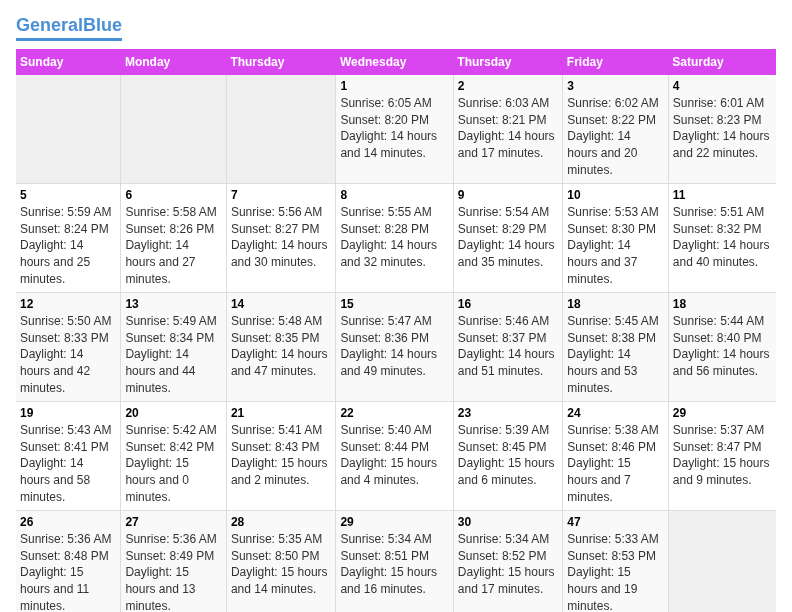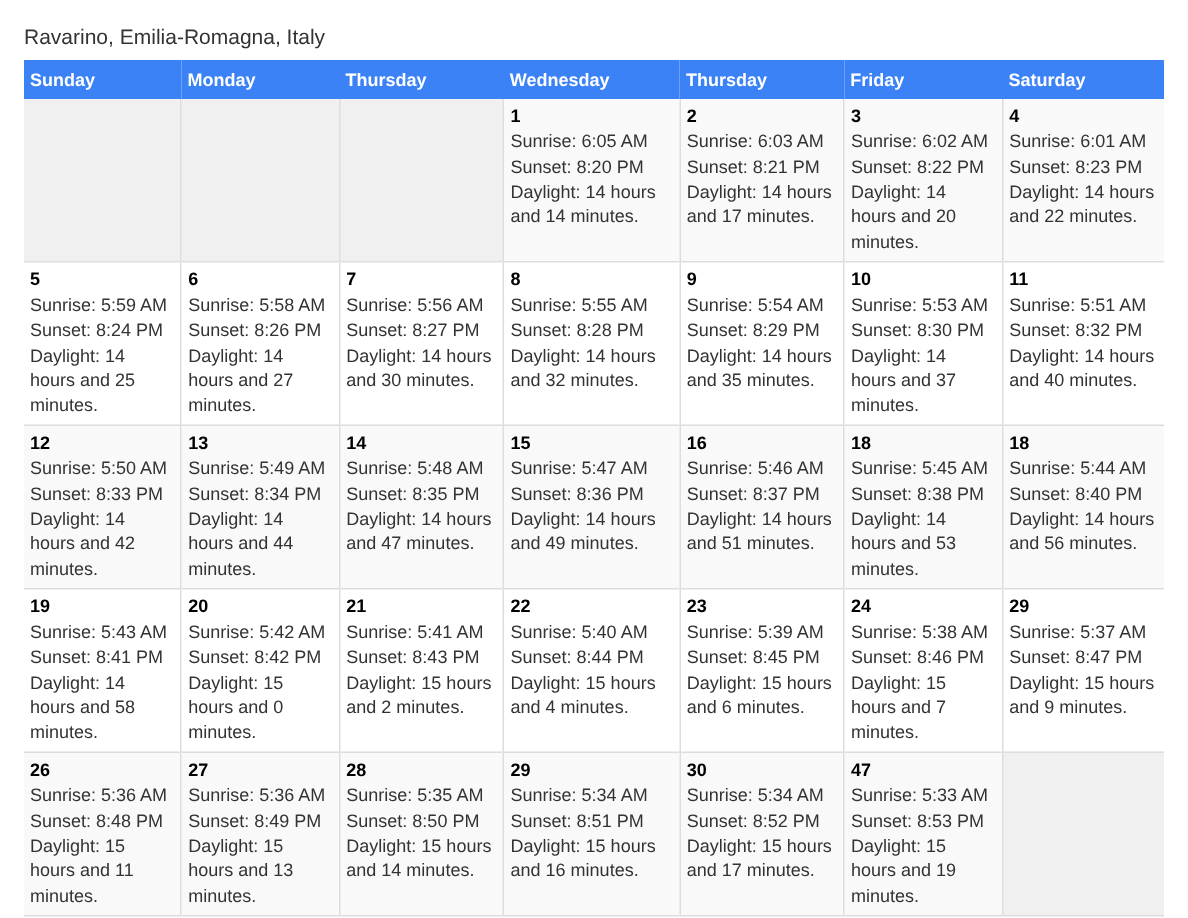--- a/index.html
+++ b/index.html
@@ -47,21 +47,21 @@
     .subtitle {
       font-size: 14px;
       color: #333;
     }
     table {
       width: 100%;
       border-collapse: collapse;
       font-size: 10.5px;
     }
     thead tr {
-      background: #3b82f6;
+      background: #d946ef;
       color: #fff;
     }
     thead th {
       padding: 6px 4px;
       text-align: left;
       font-weight: bold;
       font-size: 12px;
     }
     tbody tr {
       border-bottom: 1px solid #ddd;
@@ -93,22 +93,27 @@
       font-size: 12px;
     }
     .empty-cell {
       background: #f0f0f0;
     }
   </style>
 </head>
 <body>
 
 <div class="header">
+  <div class="logo">
+    <div class="logo-text">
+      <span>General</span><span style="color:#4a90d9;">Blue</span>
+    </div>
+    <div class="logo-underline"></div>
+  </div>
   <div class="title-section">
-    <div class="subtitle">Ravarino, Emilia-Romagna, Italy</div>
   </div>
 </div>
 
 <table>
   <thead>
     <tr>
     <th>Sunday</th>
         <th>Monday</th>
         <th>Thursday</th>
         <th>Wednesday</th>

